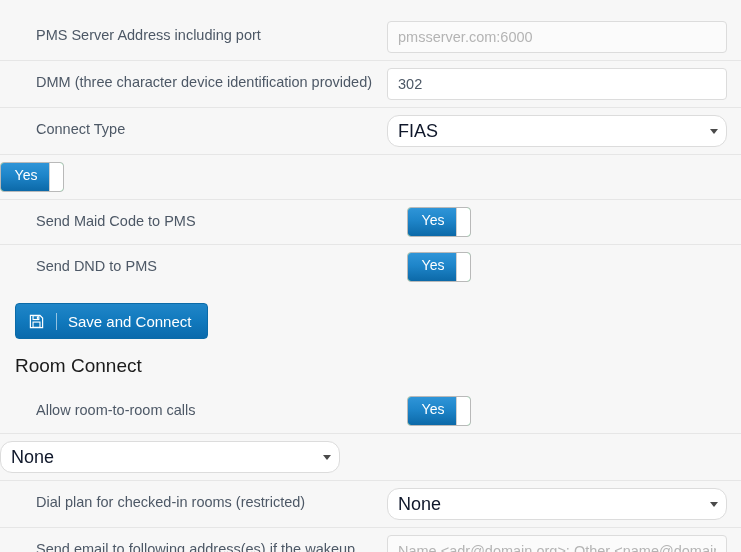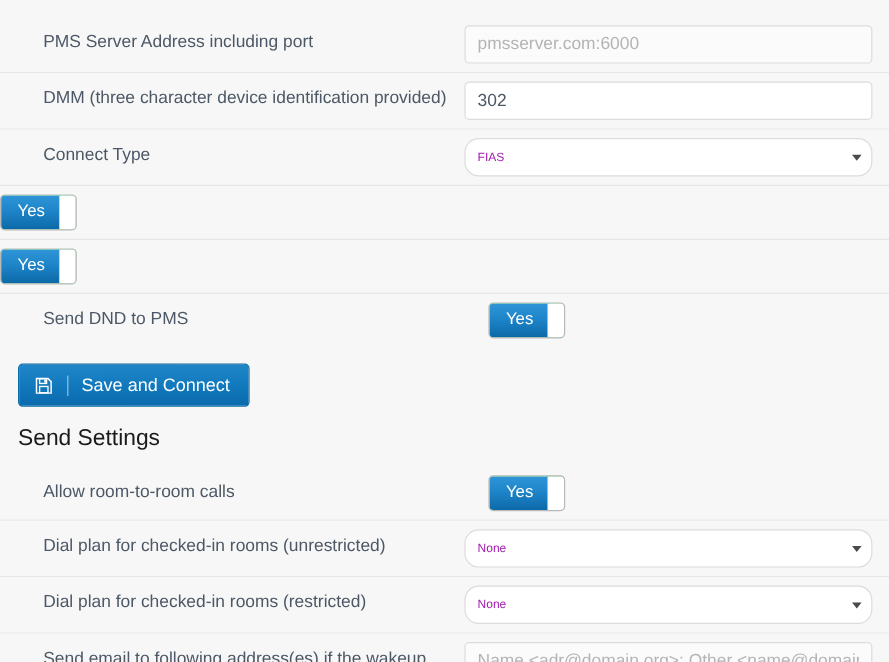--- a/index.html
+++ b/index.html
@@ -75,23 +75,23 @@
     position: relative;
     width: 340px;
     height: 32px;
   }
   .select-box {
     width: 340px;
     height: 32px;
     box-sizing: border-box;
     padding: 5px 26px 5px 10px;
     font-family: "Liberation Sans", sans-serif;
-    font-size: 10px;
+    font-size: 18px;
     line-height: 21px;
-    color: #a21caf;
+    color: #0f172a;
     background: #ffffff;
     border: 1px solid #dcdcdc;
     border-radius: 12px;
     white-space: nowrap;
     overflow: hidden;
   }
   .select-arrow {
     position: absolute;
     right: 9px;
     top: 50%;
@@ -232,20 +232,21 @@
   <div class="row">
     <div class="row-control">
       <div class="toggle">
         <span class="toggle-on">Yes</span>
         <span class="toggle-knob"></span>
       </div>
     </div>
   </div>
 
   <div class="row">
+    <div class="row-label">Send Maid Code to PMS</div>
     <div class="row-control">
       <div class="toggle">
         <span class="toggle-on">Yes</span>
         <span class="toggle-knob"></span>
       </div>
     </div>
   </div>
 
   <div class="row no-line">
     <div class="row-label">Send DND to PMS</div>
@@ -265,34 +266,33 @@
           <rect x="4.3" y="1.8" width="6.2" height="4.1" fill="none" stroke="#ffffff" stroke-width="1.2"></rect>
           <rect x="4.3" y="8.6" width="7.4" height="5.6" fill="none" stroke="#ffffff" stroke-width="1.2"></rect>
           <rect x="8.4" y="2.6" width="1.5" height="2.6" fill="#ffffff"></rect>
         </svg>
       </span>
       <span class="btn-sep"></span>
       <span class="btn-label">Save and Connect</span>
     </button>
   </div>
 
-  <div class="section-heading">Send Settings</div>
+  <div class="section-heading">Room Connect</div>
 
   <div class="row">
     <div class="row-label">Allow room-to-room calls</div>
     <div class="row-control">
       <div class="toggle">
         <span class="toggle-on">Yes</span>
         <span class="toggle-knob"></span>
       </div>
     </div>
   </div>
 
   <div class="row">
-    <div class="row-label">Dial plan for checked-in rooms (unrestricted)</div>
     <div class="row-control">
       <div class="select-wrap">
         <div class="select-box">None</div>
         <span class="select-arrow"></span>
       </div>
     </div>
   </div>
 
   <div class="row">
     <div class="row-label">Dial plan for checked-in rooms (restricted)</div>

